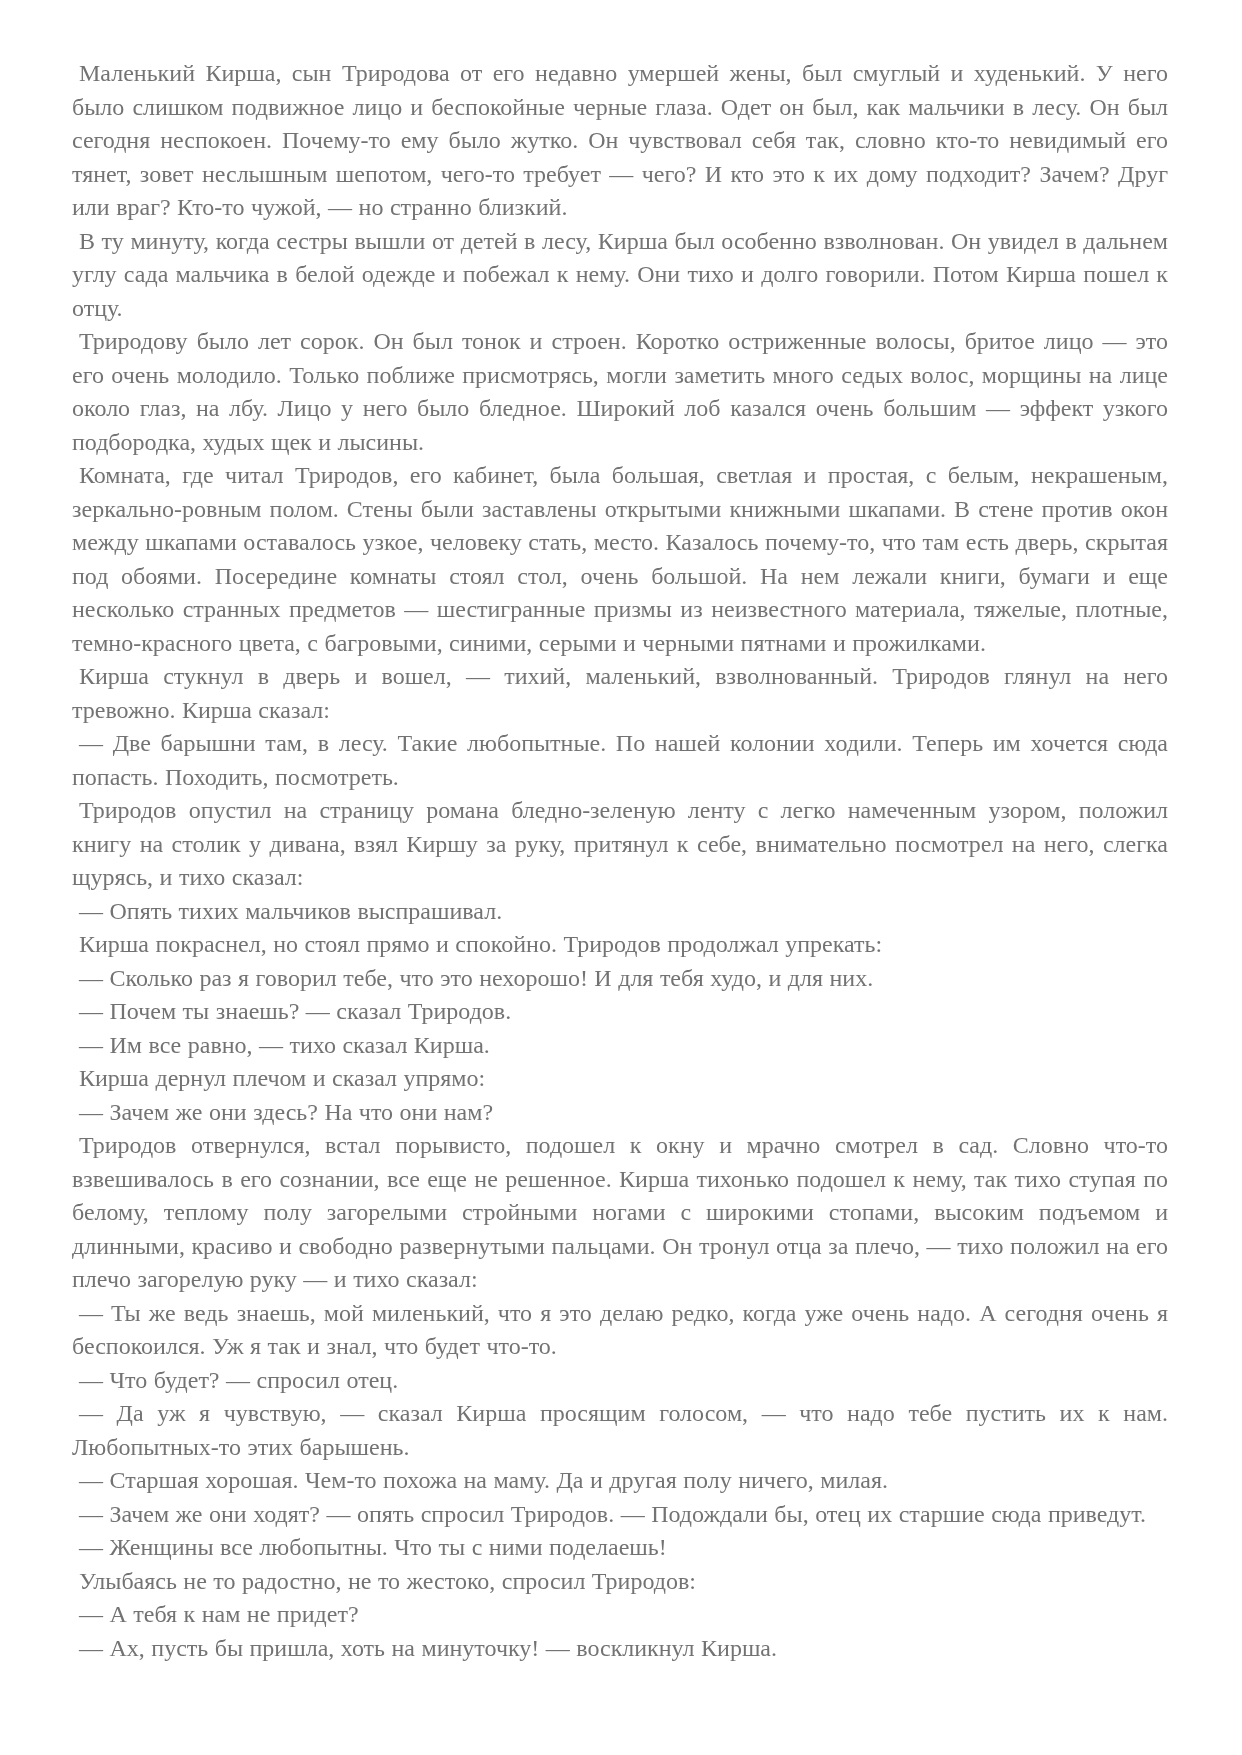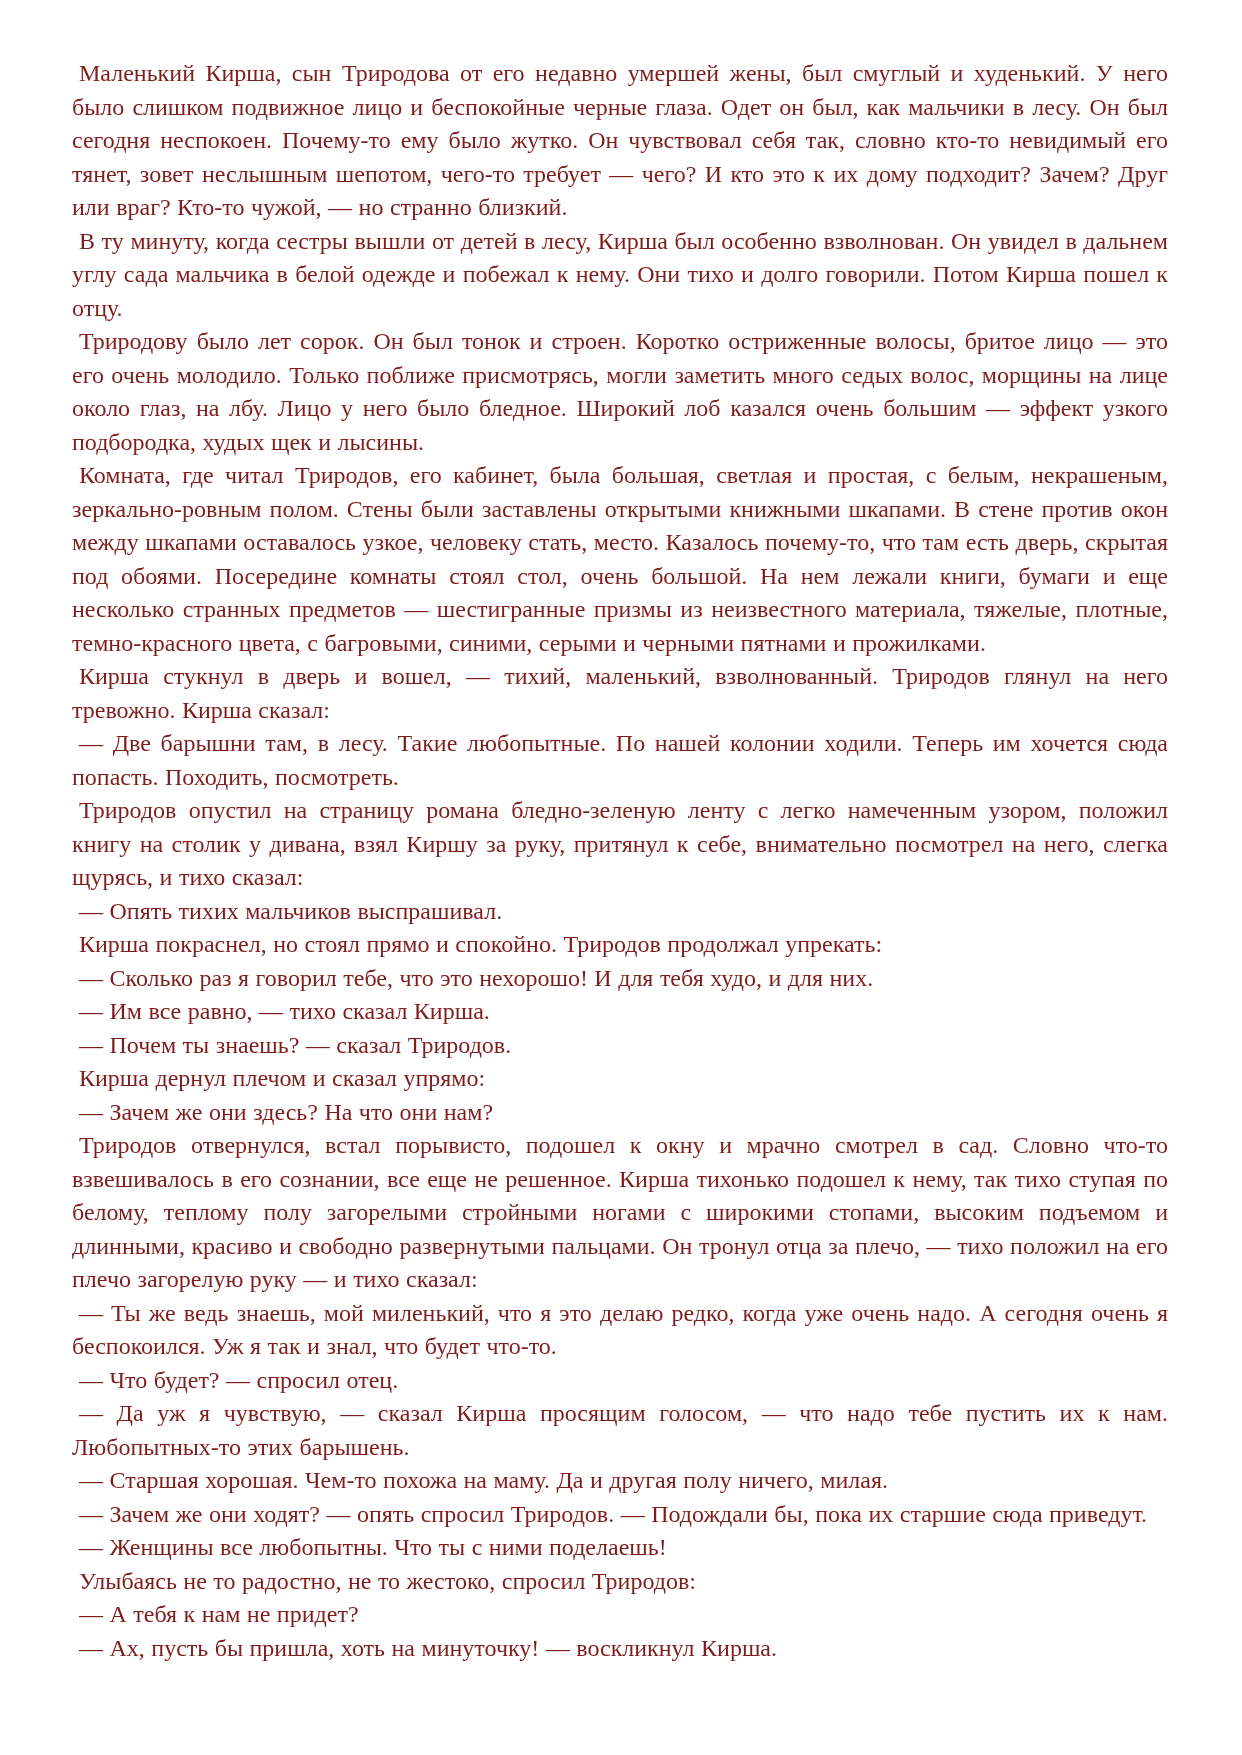--- a/index.html
+++ b/index.html
@@ -22,21 +22,21 @@
     overflow: hidden;
   }
   .text-block {
     width: 100%;
   }
   .para {
     margin: 0;
     padding: 0;
     font-size: 24px;
     line-height: 33.5px;
-    color: #7f1d1d;
+    color: #737373;
     text-align: justify;
     text-justify: inter-word;
     text-indent: 7px;
     word-spacing: 0.02em;
   }
 </style>
 </head>
 <body>
 
 <main class="page">
@@ -44,28 +44,28 @@
       <p class="para">Маленький Кирша, сын Триродова от его недавно умершей жены, был смуглый и худенький. У него было слишком подвижное лицо и беспокойные черные глаза. Одет он был, как мальчики в лесу. Он был сегодня неспокоен. Почему-то ему было жутко. Он чувствовал себя так, словно кто-то невидимый его тянет, зовет неслышным шепотом, чего-то требует — чего? И кто это к их дому подходит? Зачем? Друг или враг? Кто-то чужой, — но странно близкий.</p>
       <p class="para">В ту минуту, когда сестры вышли от детей в лесу, Кирша был особенно взволнован. Он увидел в дальнем углу сада мальчика в белой одежде и побежал к нему. Они тихо и долго говорили. Потом Кирша пошел к отцу.</p>
       <p class="para">Триродову было лет сорок. Он был тонок и строен. Коротко остриженные волосы, бритое лицо — это его очень молодило. Только поближе присмотрясь, могли заметить много седых волос, морщины на лице около глаз, на лбу. Лицо у него было бледное. Широкий лоб казался очень большим — эффект узкого подбородка, худых щек и лысины.</p>
       <p class="para">Комната, где читал Триродов, его кабинет, была большая, светлая и простая, с белым, некрашеным, зеркально-ровным полом. Стены были заставлены открытыми книжными шкапами. В стене против окон между шкапами оставалось узкое, человеку стать, место. Казалось почему-то, что там есть дверь, скрытая под обоями. Посередине комнаты стоял стол, очень большой. На нем лежали книги, бумаги и еще несколько странных предметов — шестигранные призмы из неизвестного материала, тяжелые, плотные, темно-красного цвета, с багровыми, синими, серыми и черными пятнами и прожилками.</p>
       <p class="para">Кирша стукнул в дверь и вошел, — тихий, маленький, взволнованный. Триродов глянул на него тревожно. Кирша сказал:</p>
       <p class="para">— Две барышни там, в лесу. Такие любопытные. По нашей колонии ходили. Теперь им хочется сюда попасть. Походить, посмотреть.</p>
       <p class="para">Триродов опустил на страницу романа бледно-зеленую ленту с легко намеченным узором, положил книгу на столик у дивана, взял Киршу за руку, притянул к себе, внимательно посмотрел на него, слегка щурясь, и тихо сказал:</p>
       <p class="para">— Опять тихих мальчиков выспрашивал.</p>
       <p class="para">Кирша покраснел, но стоял прямо и спокойно. Триродов продолжал упрекать:</p>
       <p class="para">— Сколько раз я говорил тебе, что это нехорошо! И для тебя худо, и для них.</p>
+      <p class="para">— Почем ты знаешь? — сказал Триродов.</p>
       <p class="para">— Им все равно, — тихо сказал Кирша.</p>
-      <p class="para">— Почем ты знаешь? — сказал Триродов.</p>
       <p class="para">Кирша дернул плечом и сказал упрямо:</p>
       <p class="para">— Зачем же они здесь? На что они нам?</p>
       <p class="para">Триродов отвернулся, встал порывисто, подошел к окну и мрачно смотрел в сад. Словно что-то взвешивалось в его сознании, все еще не решенное. Кирша тихонько подошел к нему, так тихо ступая по белому, теплому полу загорелыми стройными ногами с широкими стопами, высоким подъемом и длинными, красиво и свободно развернутыми пальцами. Он тронул отца за плечо, — тихо положил на его плечо загорелую руку — и тихо сказал:</p>
       <p class="para">— Ты же ведь знаешь, мой миленький, что я это делаю редко, когда уже очень надо. А сегодня очень я беспокоился. Уж я так и знал, что будет что-то.</p>
       <p class="para">— Что будет? — спросил отец.</p>
       <p class="para">— Да уж я чувствую, — сказал Кирша просящим голосом, — что надо тебе пустить их к нам. Любопытных-то этих барышень.</p>
       <p class="para">— Старшая хорошая. Чем-то похожа на маму. Да и другая полу ничего, милая.</p>
-      <p class="para">— Зачем же они ходят? — опять спросил Триродов. — Подождали бы, пока их старшие сюда приведут.</p>
+      <p class="para">— Зачем же они ходят? — опять спросил Триродов. — Подождали бы, отец их старшие сюда приведут.</p>
       <p class="para">— Женщины все любопытны. Что ты с ними поделаешь!</p>
       <p class="para">Улыбаясь не то радостно, не то жестоко, спросил Триродов:</p>
       <p class="para">— А тебя к нам не придет?</p>
       <p class="para">— Ах, пусть бы пришла, хоть на минуточку! — воскликнул Кирша.</p>
     </article>
 </main>
 
 </body></html>

